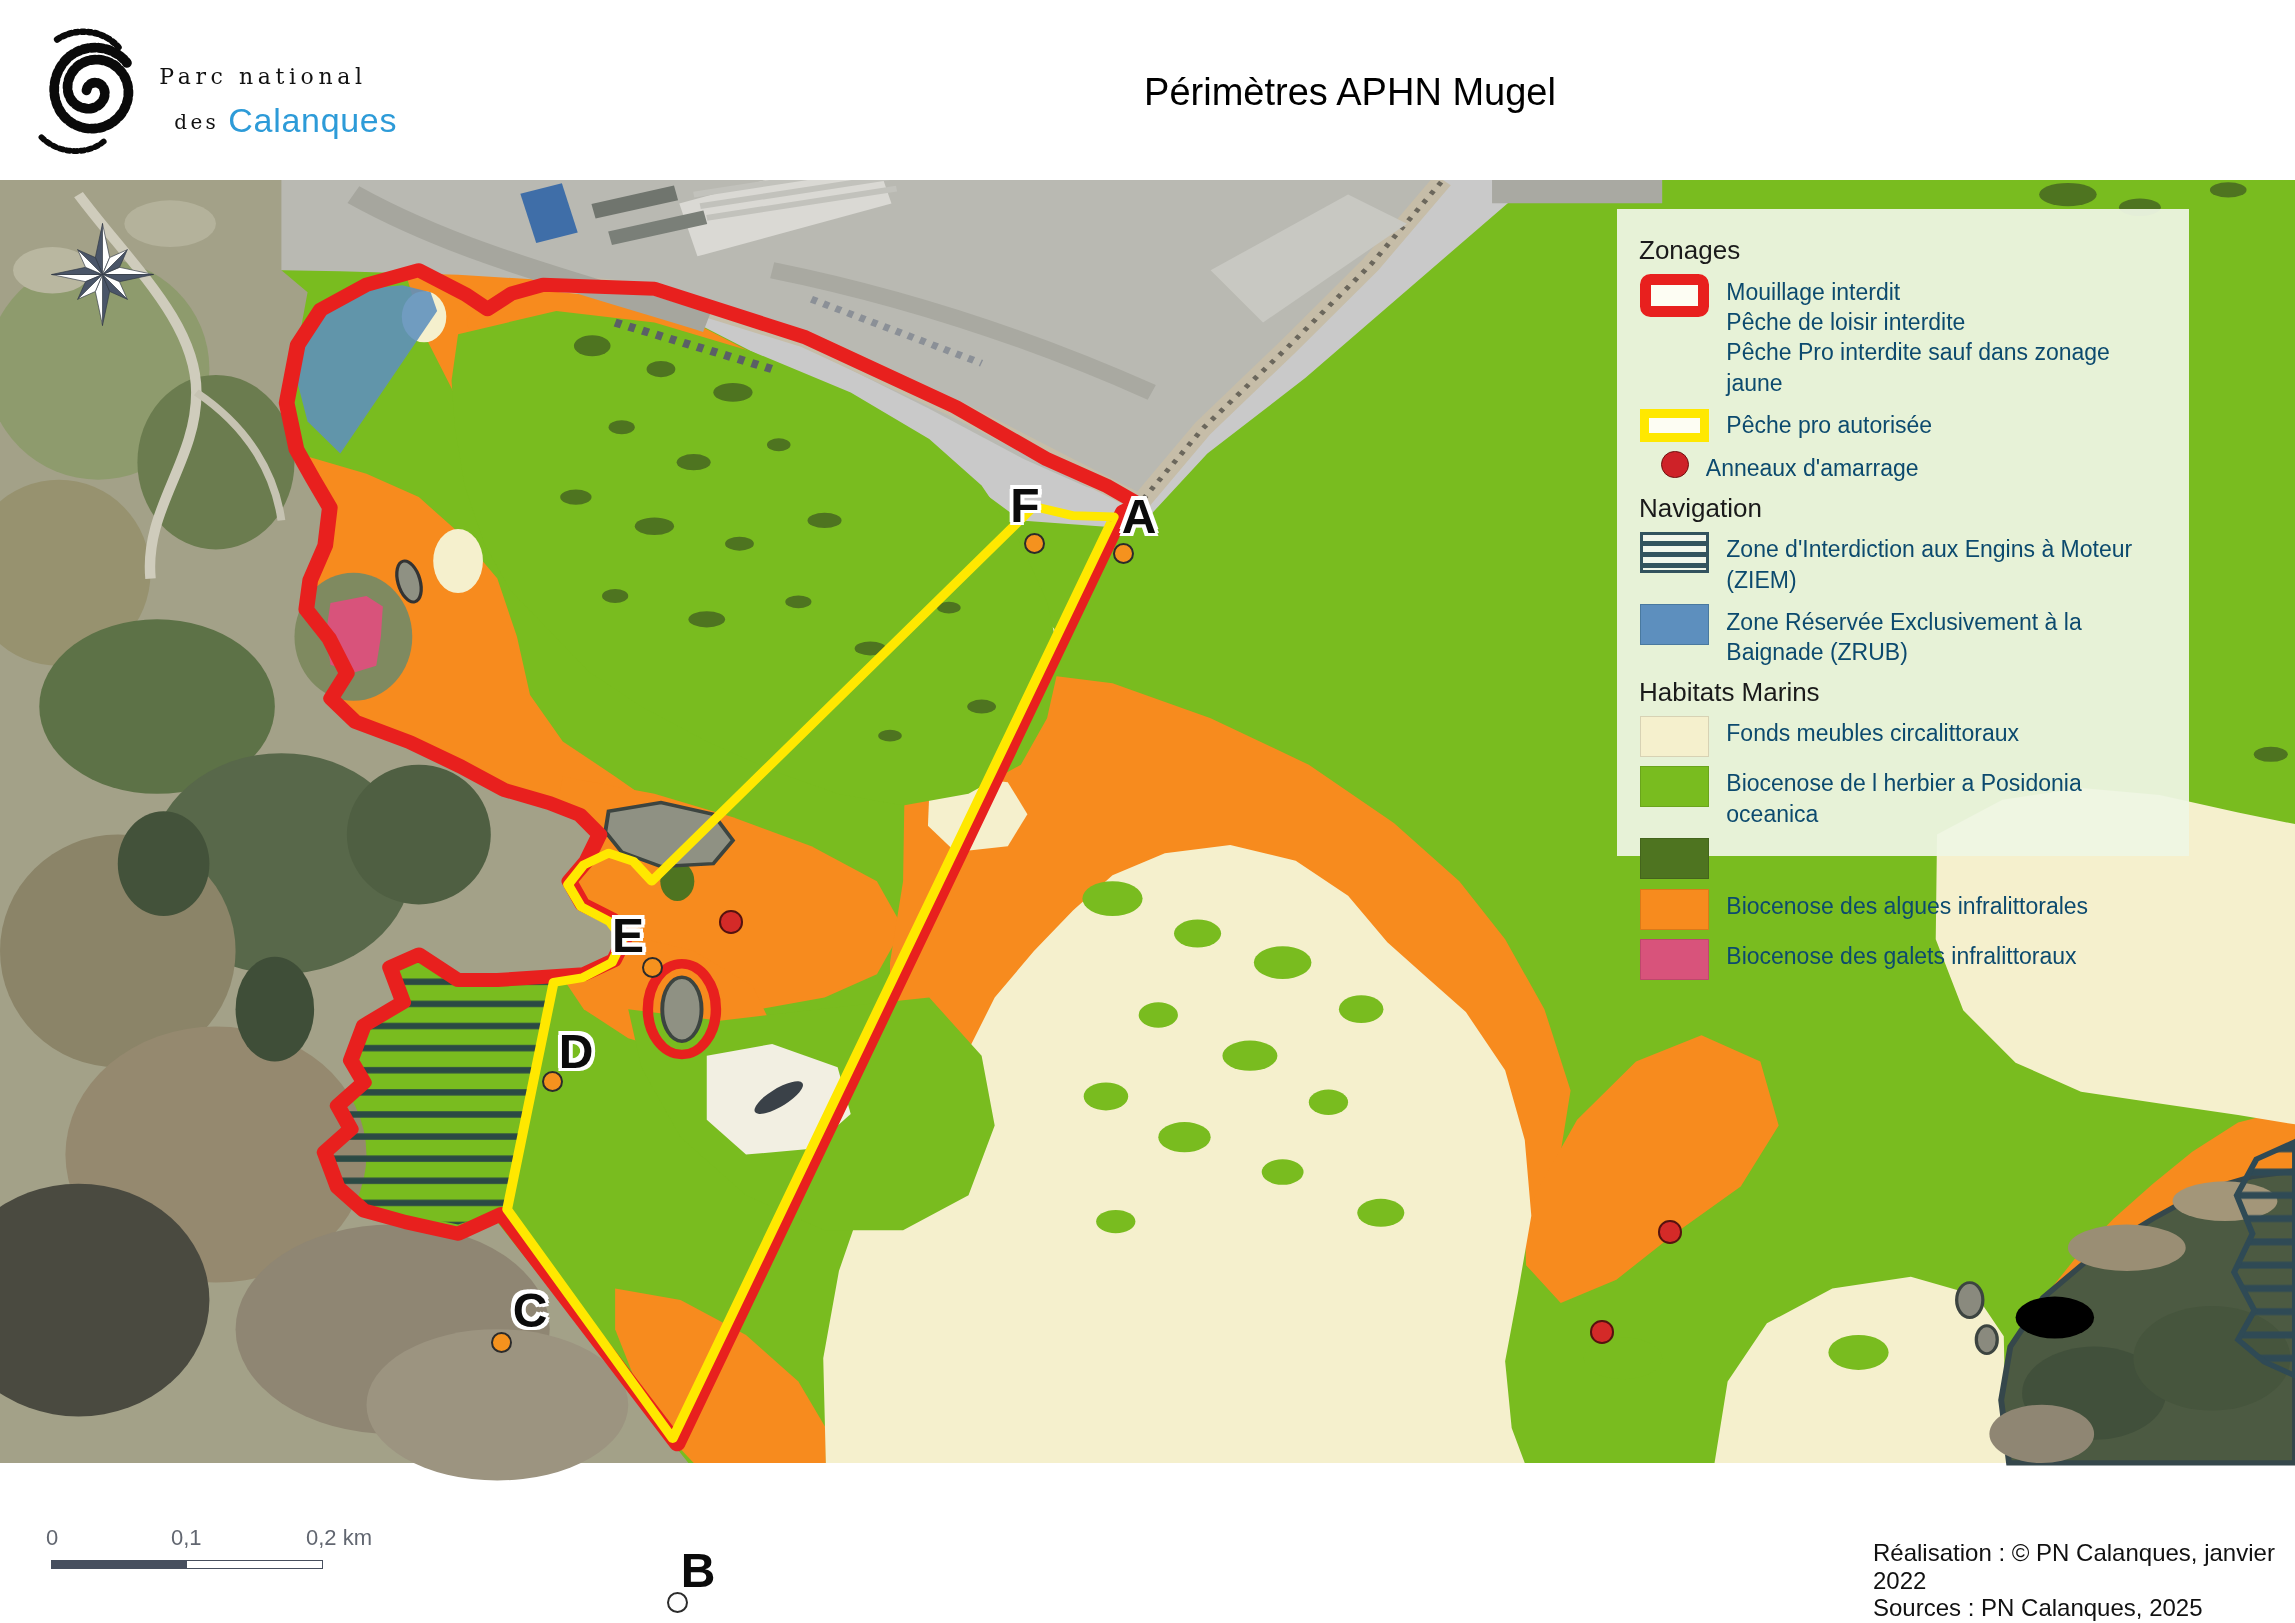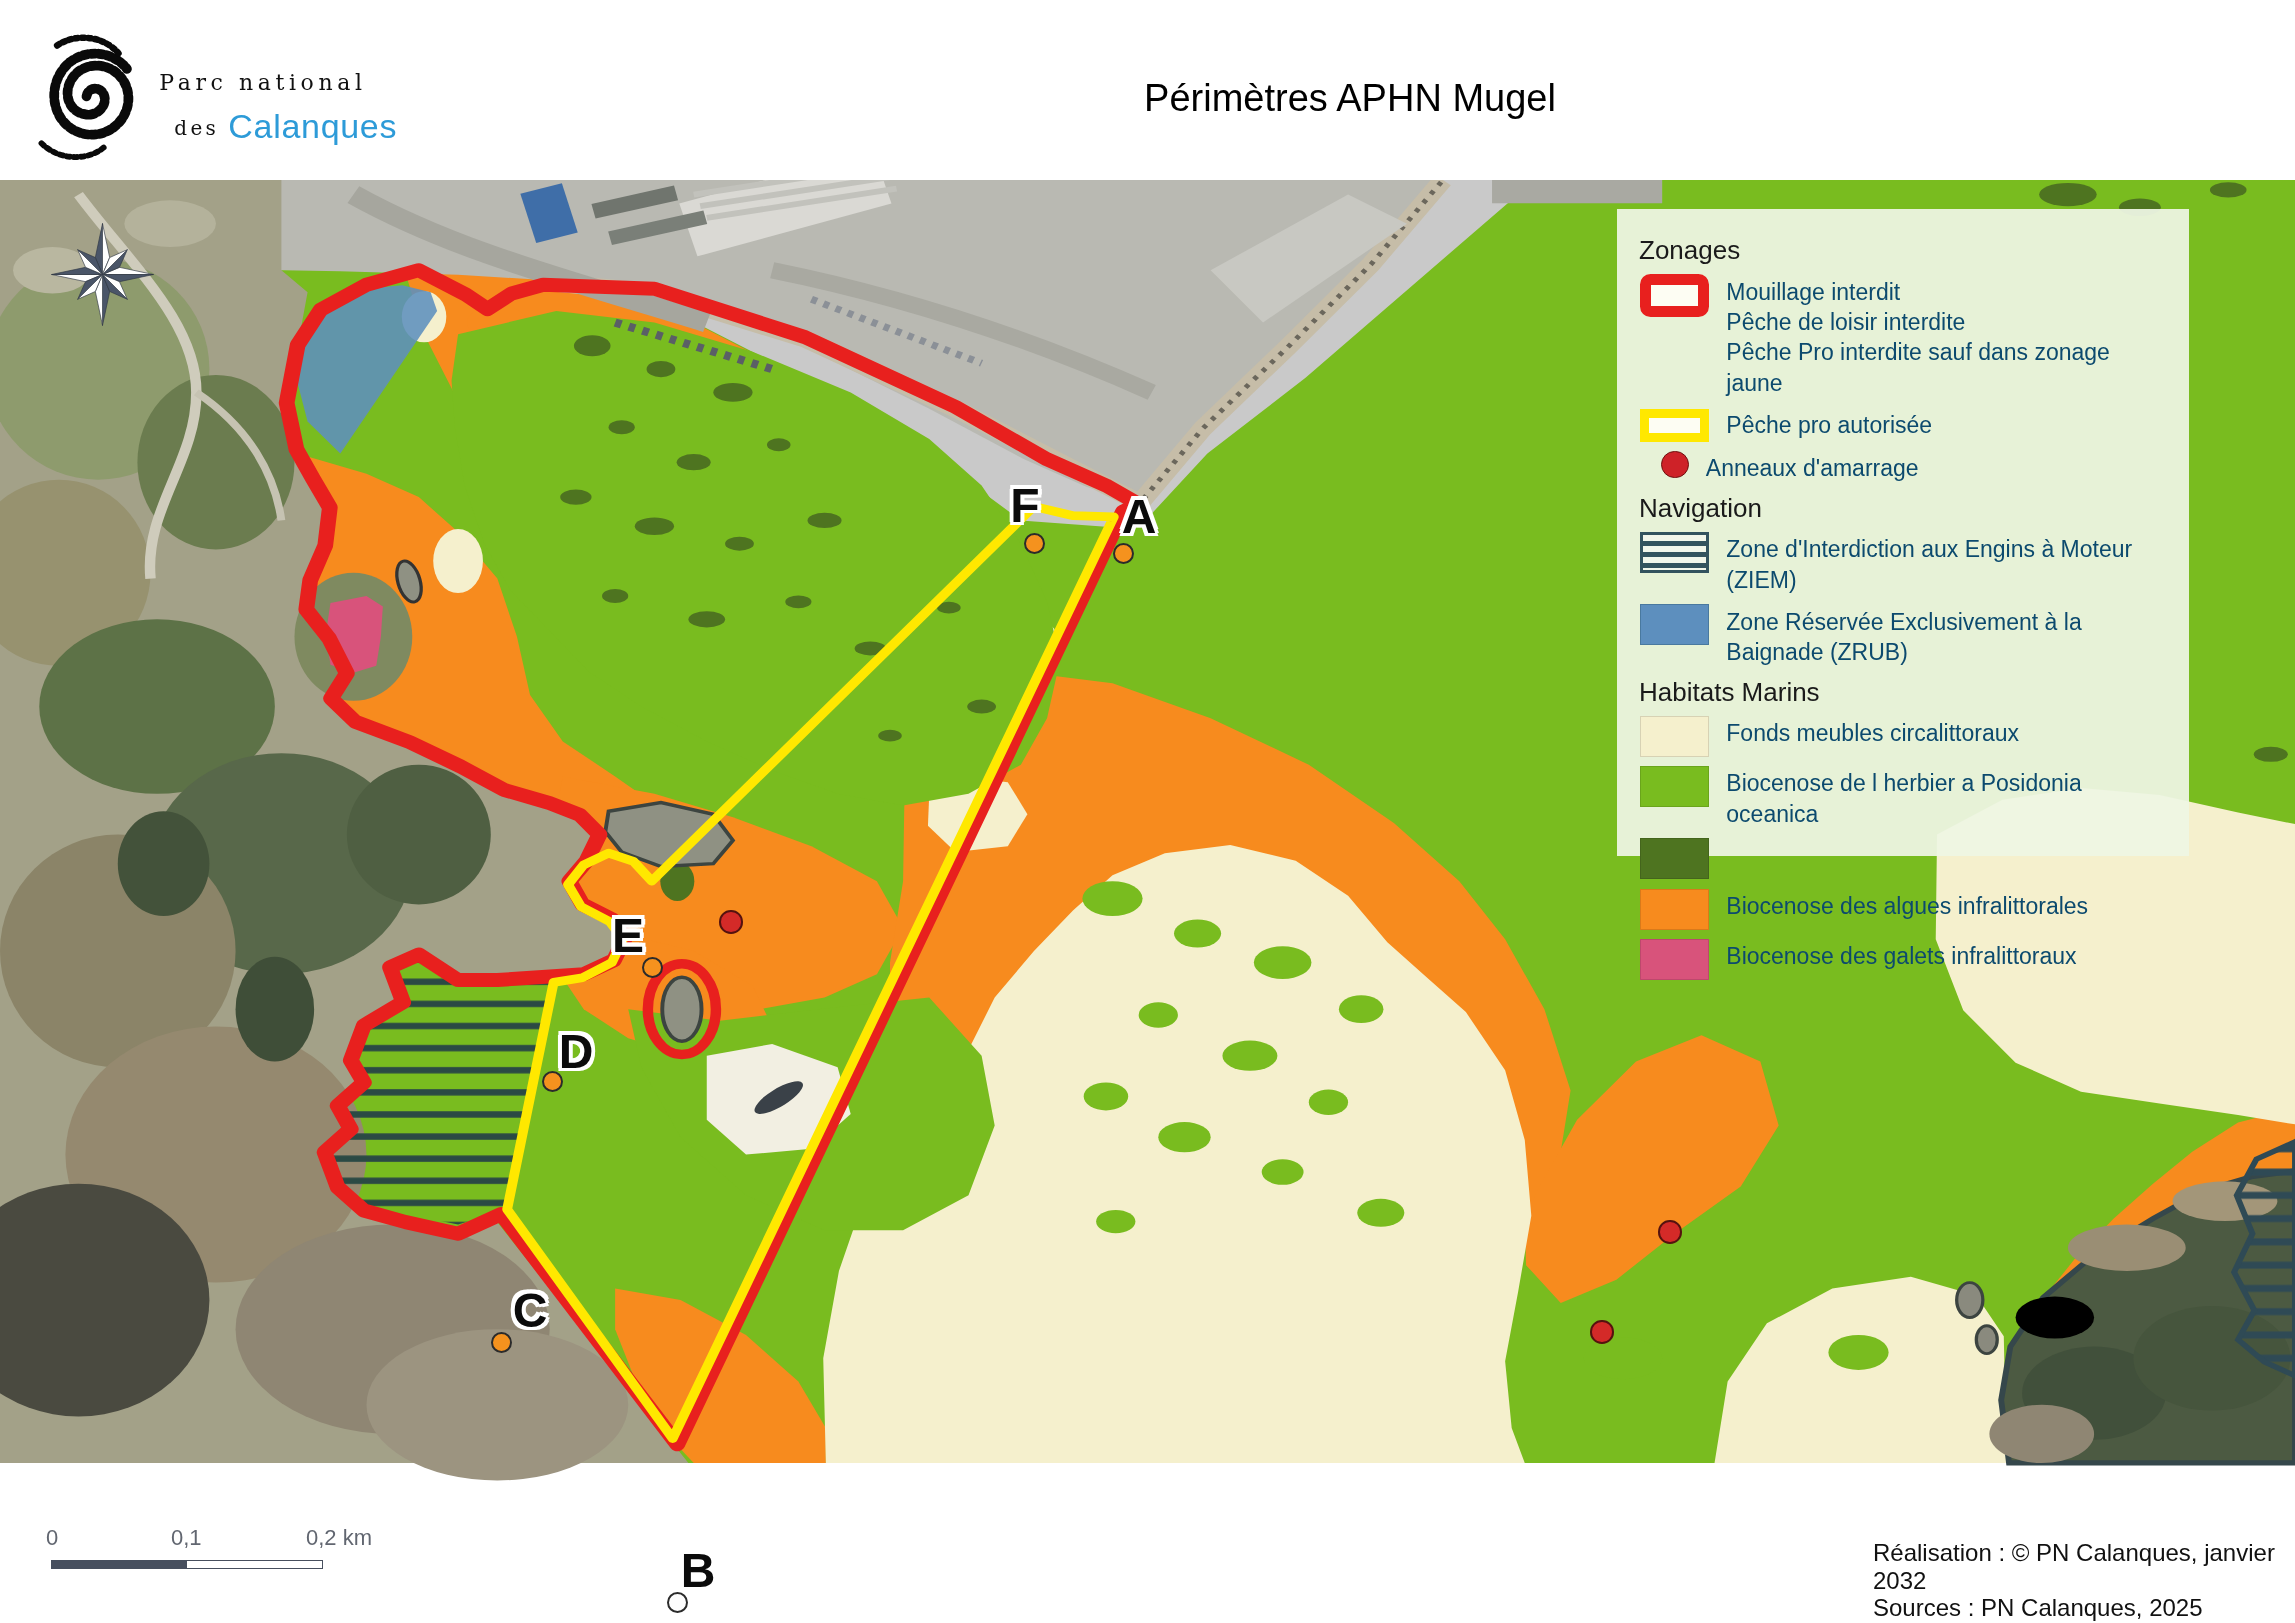--- a/index.html
+++ b/index.html
@@ -1,19 +1,19 @@
 <!DOCTYPE html>
 <html style="font-size:10.5px"><head>
 <meta charset="utf-8">
 <style>
   html,body{margin:0;padding:0;background:#ffffff;}
   body{width:2295px;height:1623px;position:relative;overflow:hidden;
        font-family:"Liberation Sans", sans-serif;}
   
-  .header{position:absolute;left:0;top:12px;width:2295px;height:128px;background:#ffffff;}
+  .header{position:absolute;left:0;top:6px;width:2295px;height:128px;background:#ffffff;}
   .logo{position:absolute;left:18.3px;top:6.5px;width:406px;height:164px;}
   .logo-line1{position:absolute;left:141px;top:51px;font-family:"DejaVu Serif",serif;
               font-size:22px;letter-spacing:4.6px;color:#111;}
   .logo-line2{position:absolute;left:156px;top:85px;font-family:"DejaVu Serif",serif;
               font-size:20px;letter-spacing:3.3px;color:#111;}
   .logo-name{font-family:"Liberation Sans",sans-serif;font-size:34px;letter-spacing:0.7px;
              color:#2D9BD8;font-weight:500;position:relative;top:3.9px;margin-left:9.2px;margin-top:16px;}
   .map-title{position:absolute;left:1350px;top:65px;transform:translateX(-50%);
              font-size:38px;font-weight:normal;color:#000;white-space:nowrap;}
   
@@ -276,21 +276,21 @@
 </div>
 
 <div class="scalebar">
   <div class="half"></div>
 </div>
 <div class="scale-label" style="left:46px;">0</div>
 <div class="scale-label" style="left:171px;">0,1</div>
 <div class="scale-label" style="left:306px;">0,2 km</div>
 
 <div class="credits">
-  <div>Réalisation : © PN Calanques, janvier 2032</div>
+  <div>Réalisation : © PN Calanques, janvier 2022</div>
   <div>Sources : PN Calanques, 2025</div>
 </div>
 
 <div class="legend" id="legend">
     <div class="legend-section-title">Zonages</div>
     <div class="legend-item">
       <div class="sw sw-red-ring"></div>
       <div class="legend-lines">
         <div>Mouillage interdit</div>
         <div>Pêche de loisir interdite</div>

